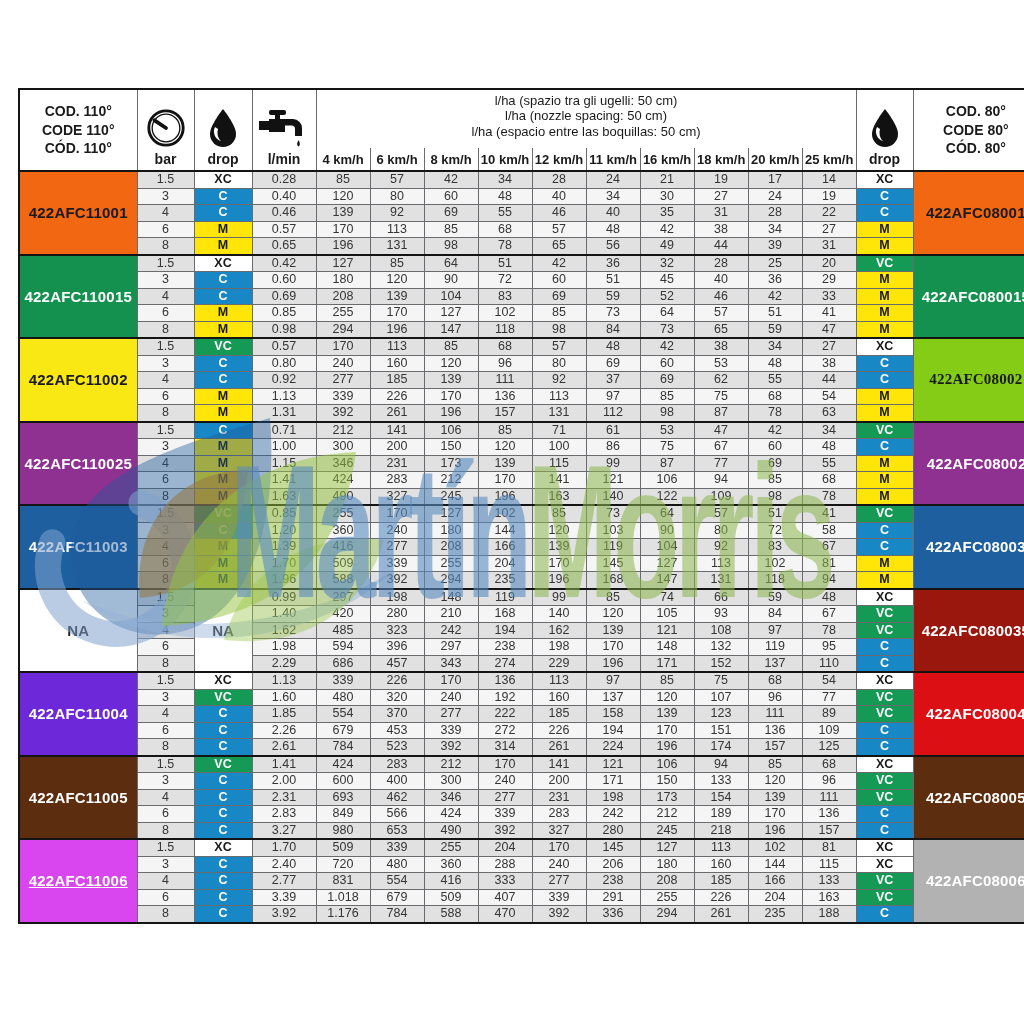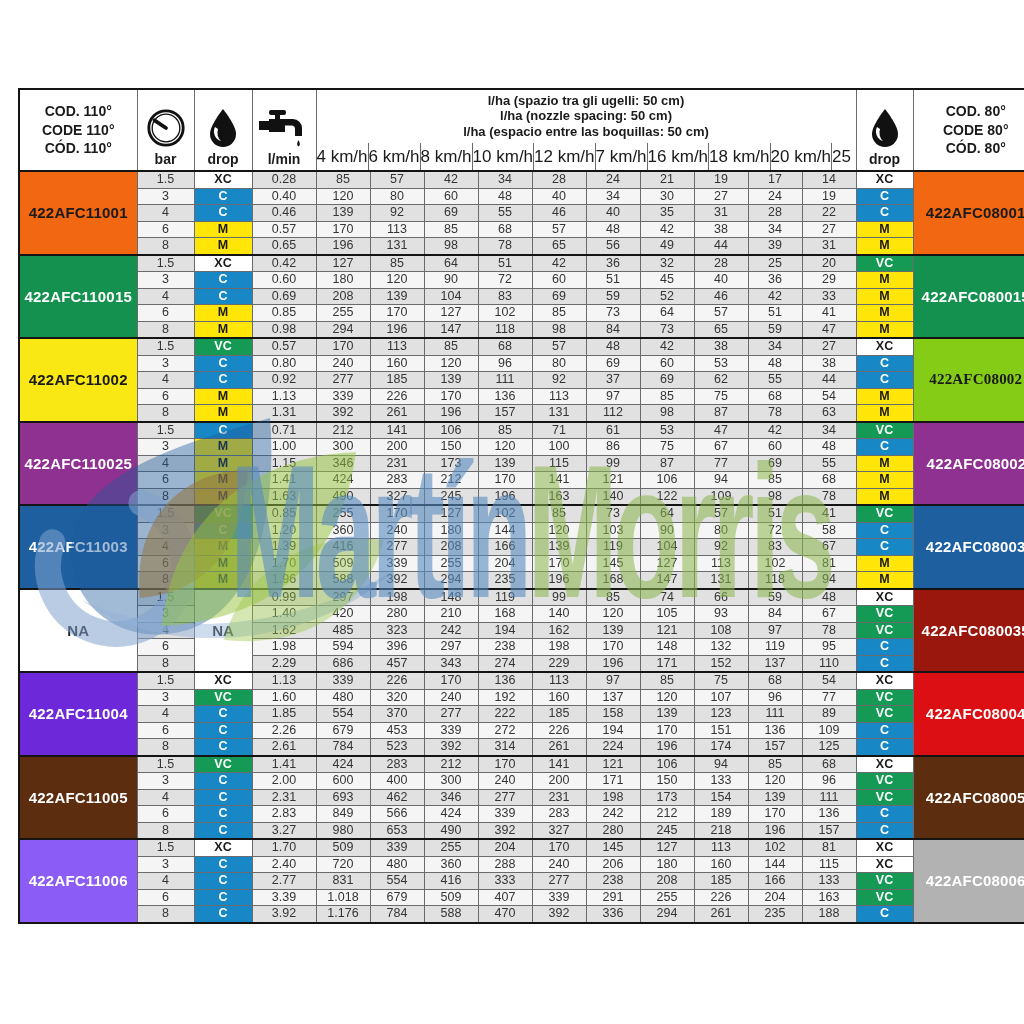--- a/index.html
+++ b/index.html
@@ -22,23 +22,23 @@
     text-align:center;vertical-align:middle;
     overflow:hidden;white-space:nowrap;
   }
   thead th{background:#ffffff;color:#1a1a1a;height:80px;}
 
   .h-code{font-size:14px;font-weight:bold;line-height:1.35;}
   .h-iconcell .icolab{display:flex;flex-direction:column;justify-content:flex-end;align-items:center;height:76px;gap:2px;padding-bottom:2px;}
   .h-iconcell .lab{font-size:14px;font-weight:bold;}
   .h-lha{vertical-align:top;}
   .lha-wrap{display:flex;flex-direction:column;height:80px;}
-  .lha-lines{flex:0 0 auto;padding-top:3px;font-size:13px;font-weight:bold;line-height:1.18;}
+  .lha-lines{flex:0 0 auto;padding-top:3px;font-size:13px;font-weight:normal;line-height:1.18;}
   .speed-row{flex:1 1 auto;display:flex;align-items:flex-end;}
-  .speed-cell{flex:1 1 0;font-size:17px;font-weight:normal;padding:4px 0 3px 0;border-left:1px solid #6a6b6e;}
+  .speed-cell{flex:1 1 0;font-size:13px;font-weight:bold;padding:4px 0 3px 0;border-left:1px solid #6a6b6e;}
   .speed-cell:first-child{border-left:none;}
 
   tbody td{height:15.5px;font-size:12.5px;line-height:15px;color:#353535;}
   tr.rA td.s{background:#e1e1e1;}
   tr.rB td.s{background:#f5f5f5;}
   tr.gtop td{border-top:2px solid #141414;}
   td.code{font-size:15px;font-weight:bold;letter-spacing:0.2px;}
   td.chip{font-weight:bold;font-size:12.5px;}
   td.dropNA{background:#ffffff;font-weight:bold;font-size:15px;color:#1a1a1a;}
 
@@ -130,21 +130,21 @@
               <div>l/ha (spazio tra gli ugelli: 50 cm)</div>
               <div>l/ha (nozzle spacing: 50 cm)</div>
               <div>l/ha (espacio entre las boquillas: 50 cm)</div>
             </div>
             <div class="speed-row">
                 <div class="speed-cell">4 km/h</div>
                 <div class="speed-cell">6 km/h</div>
                 <div class="speed-cell">8 km/h</div>
                 <div class="speed-cell">10 km/h</div>
                 <div class="speed-cell">12 km/h</div>
-                <div class="speed-cell">7 km/h</div>
+                <div class="speed-cell">11 km/h</div>
                 <div class="speed-cell">16 km/h</div>
                 <div class="speed-cell">18 km/h</div>
                 <div class="speed-cell">20 km/h</div>
                 <div class="speed-cell">25 km/h</div>
               </div>
           </div>
         </th>
         <th class="h-iconcell">
           <div class="icolab">
             <span>
@@ -810,21 +810,21 @@
           <td class="s">392</td>
           <td class="s">327</td>
           <td class="s">280</td>
           <td class="s">245</td>
           <td class="s">218</td>
           <td class="s">196</td>
           <td class="s">157</td>
           <td class="chip" style="background: rgb(23, 135, 198); color: rgb(255, 255, 255);">C</td>
         </tr>
         <tr class="gtop rA">
-          <td class="code" rowspan="5" style="background: #8b5cf6; color: rgb(255, 255, 255);">422AFC11006</td>
+          <td class="code" rowspan="5" style="background: #d946ef; color: rgb(255, 255, 255); text-decoration: underline;">422AFC11006</td>
           <td class="s">1.5</td>
           <td class="chip" style="background: rgb(255, 255, 255); color: rgb(26, 26, 26);">XC</td>
           <td class="s">1.70</td>
           <td class="s">509</td>
           <td class="s">339</td>
           <td class="s">255</td>
           <td class="s">204</td>
           <td class="s">170</td>
           <td class="s">145</td>
           <td class="s">127</td>

